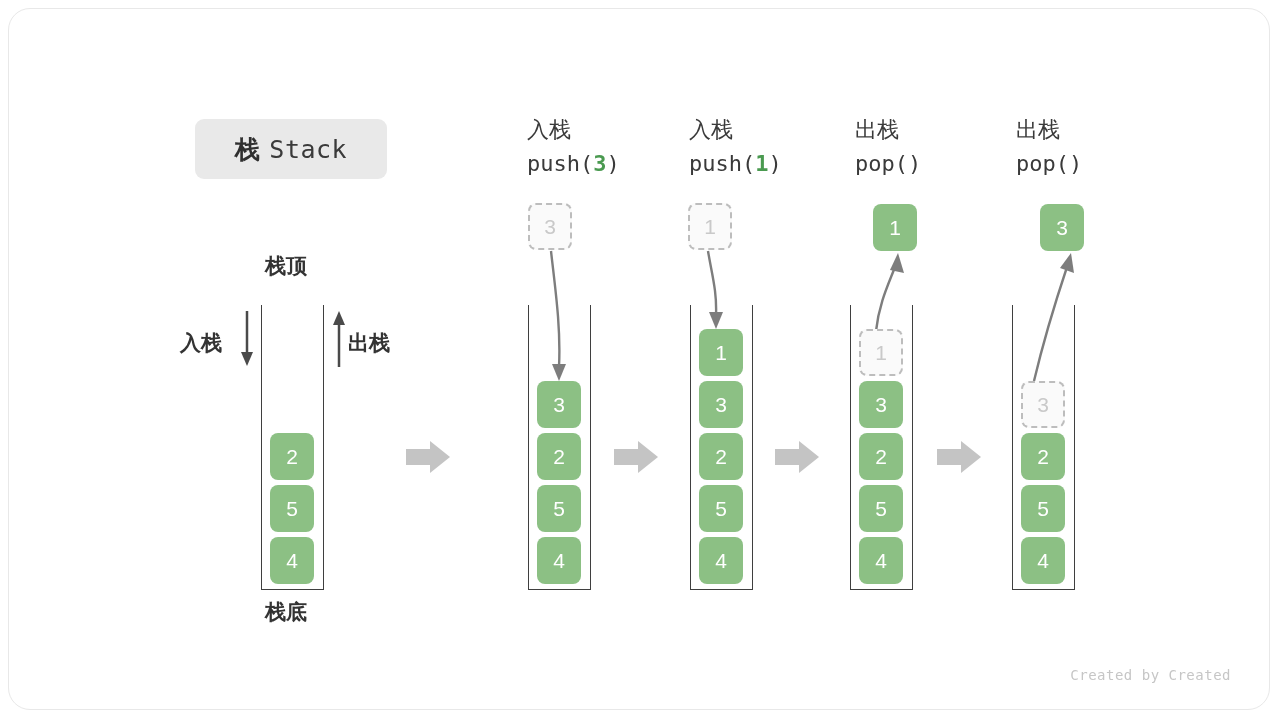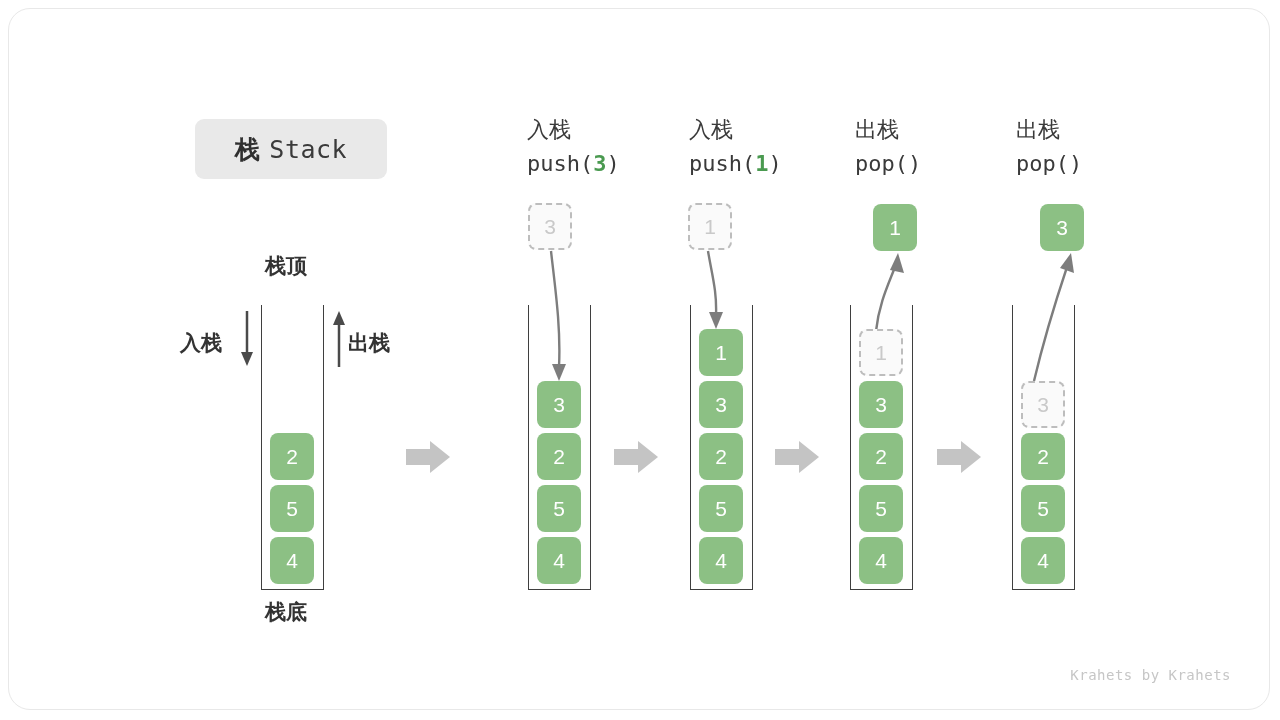--- a/index.html
+++ b/index.html
@@ -284,15 +284,15 @@
   <div class="stack" style="left:1003px; top:296px; height:285px;">
     <div class="wall-l" style="height:285px;"></div>
     <div class="wall-r" style="height:285px;"></div>
     <div class="floor" style="top:284px;"></div>
     <div class="cell ghost" style="left:9px; top:76px;">3</div>
     <div class="cell filled" style="left:9px; top:128px;">2</div>
     <div class="cell filled" style="left:9px; top:180px;">5</div>
     <div class="cell filled" style="left:9px; top:232px;">4</div>
   </div>
 
-  <div id="footer">Krahets by Krahets</div>
+  <div id="footer">Created by Created</div>
 
 </div>
 
 </body></html>

